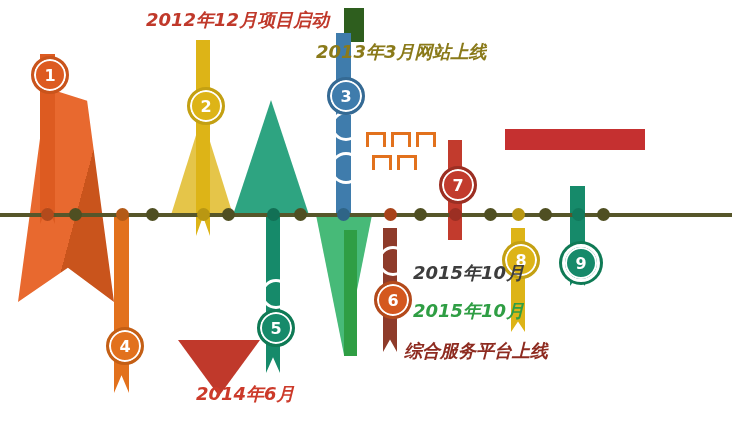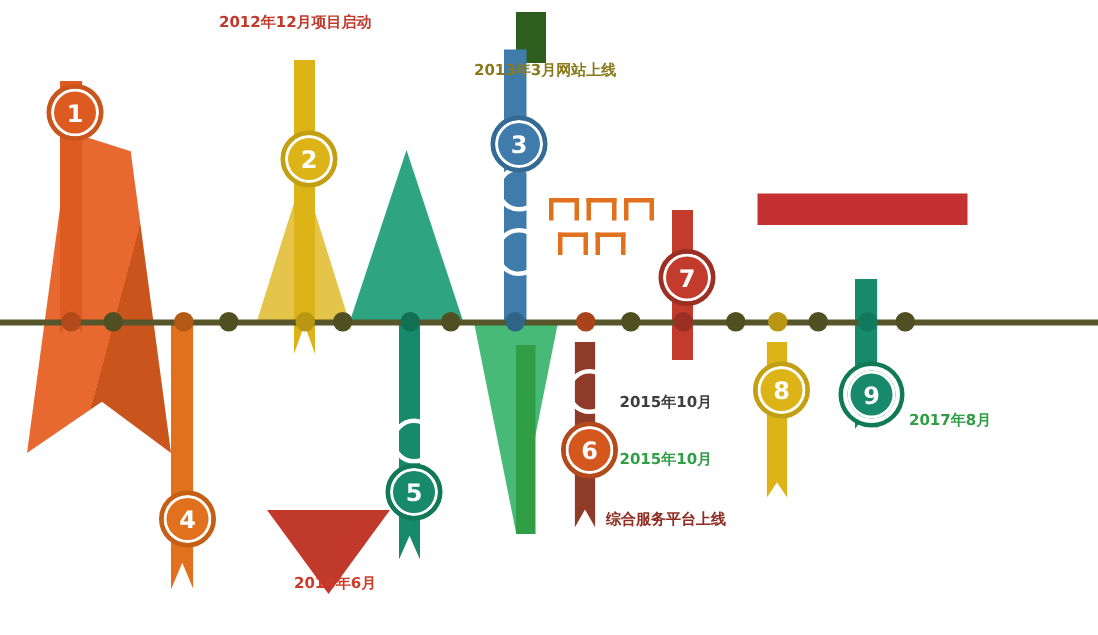--- a/index.html
+++ b/index.html
@@ -16,21 +16,21 @@
   .ribbon{clip-path:polygon(0 0,100% 0,100% 100%,50% 90%,0 100%);}
   
   .circle{
     width:32px;height:32px;border-radius:50%;color:#fff;
     font-size:16px;font-weight:bold;display:flex;align-items:center;justify-content:center;
     box-shadow:inset 0 0 0 2px #fff;
   }
   
   .ring{border:3px solid #fff;border-radius:50%;background:transparent;}
   
-  .lbl{font-size:10px;font-weight:bold;white-space:nowrap;}
+  .lbl{font-size:18px;font-weight:bold;white-space:nowrap;font-style:italic;}
   
   .tri-up{clip-path:polygon(50% 0,100% 100%,0 100%);}
   
   .tri-down{clip-path:polygon(0 0,100% 0,50% 100%);}
   
   .gp{width:14px;height:12px;border:3px solid #e2711d;border-bottom:none;display:inline-block;margin-right:5px;}
 </style>
 </head>
 <body>
 
@@ -104,15 +104,14 @@
   <div class="abs circle" style="left:439px;top:166px;background:#c23b2d;border:3px solid #9c2f23;">7</div>
   <div class="abs circle" style="left:502px;top:241px;background:#ddb417;border:3px solid #c3a013;">8</div>
   <div class="abs circle" style="left:562px;top:244px;background:#168a6a;border:3px solid #fff;box-shadow:0 0 0 3px #0f7a55, inset 0 0 0 2px #fff;">9</div>
 
   <div class="abs lbl" style="left:146px;top:8px;color:#c0392b;">2012年12月项目启动</div>
   <div class="abs lbl" style="left:316px;top:40px;color:#8a7a1a;">2013年3月网站上线</div>
   <div class="abs lbl" style="left:196px;top:382px;color:#cc3a2a;">2014年6月</div>
   <div class="abs lbl" style="left:413px;top:261px;color:#3d3d3d;">2015年10月</div>
   <div class="abs lbl" style="left:413px;top:299px;color:#2f9e44;">2015年10月</div>
   <div class="abs lbl" style="left:404px;top:339px;color:#8e2b20;text-align:center;">综合服务平台上线</div>
-  <div class="abs lbl" style="left:606px;top:273px;color:#2f9e44;">2017年8月</div>
 
 </div>
 
 </body></html>

